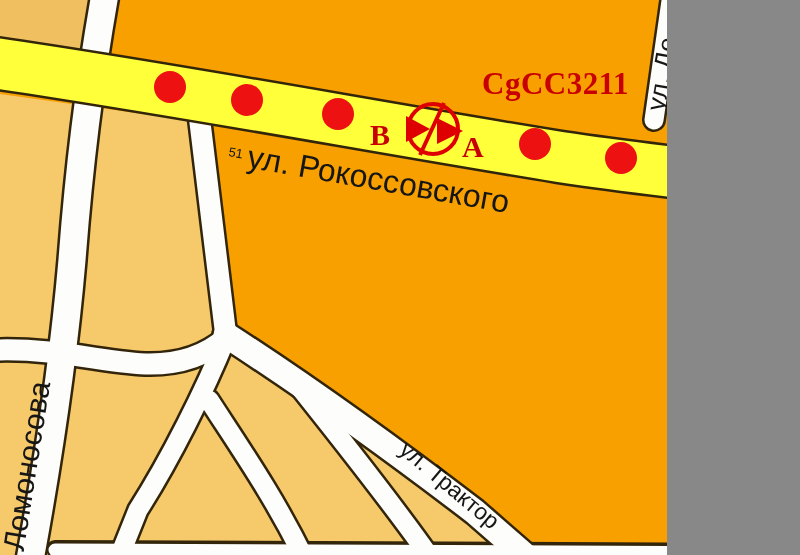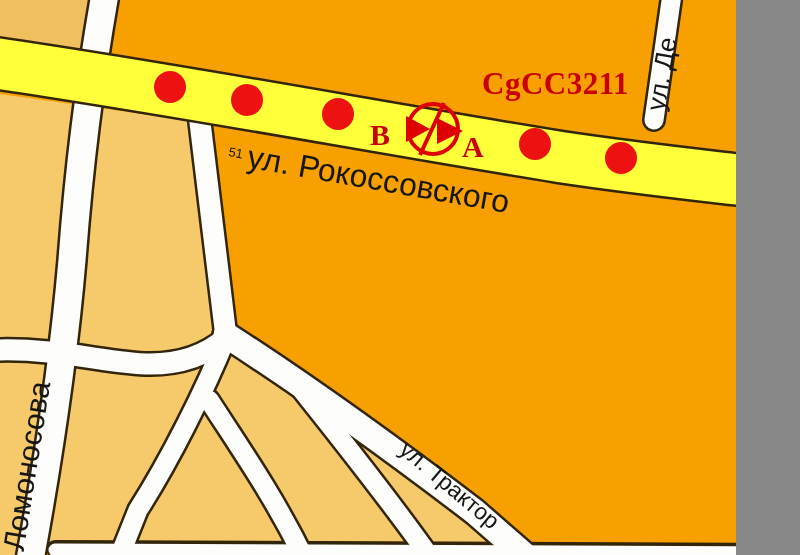--- a/index.html
+++ b/index.html
@@ -1,17 +1,17 @@
 <!DOCTYPE html>
 <html><head>
 <meta charset="utf-8">
 <style>
   html,body{margin:0;padding:0;background:#888;}
   .map-wrap{
-    position:relative;width:736px;height:555px;overflow:hidden;
+    position:relative;width:667px;height:555px;overflow:hidden;
     font-family:"Liberation Sans",sans-serif;
   }
   svg{display:block}
   text{user-select:none}
   .street{fill:#161616;font-family:"Liberation Sans",sans-serif;}
   .plate{fill:#c80000;font-family:"Liberation Serif",serif;font-weight:bold;}
 </style>
 </head>
 <body>
 

